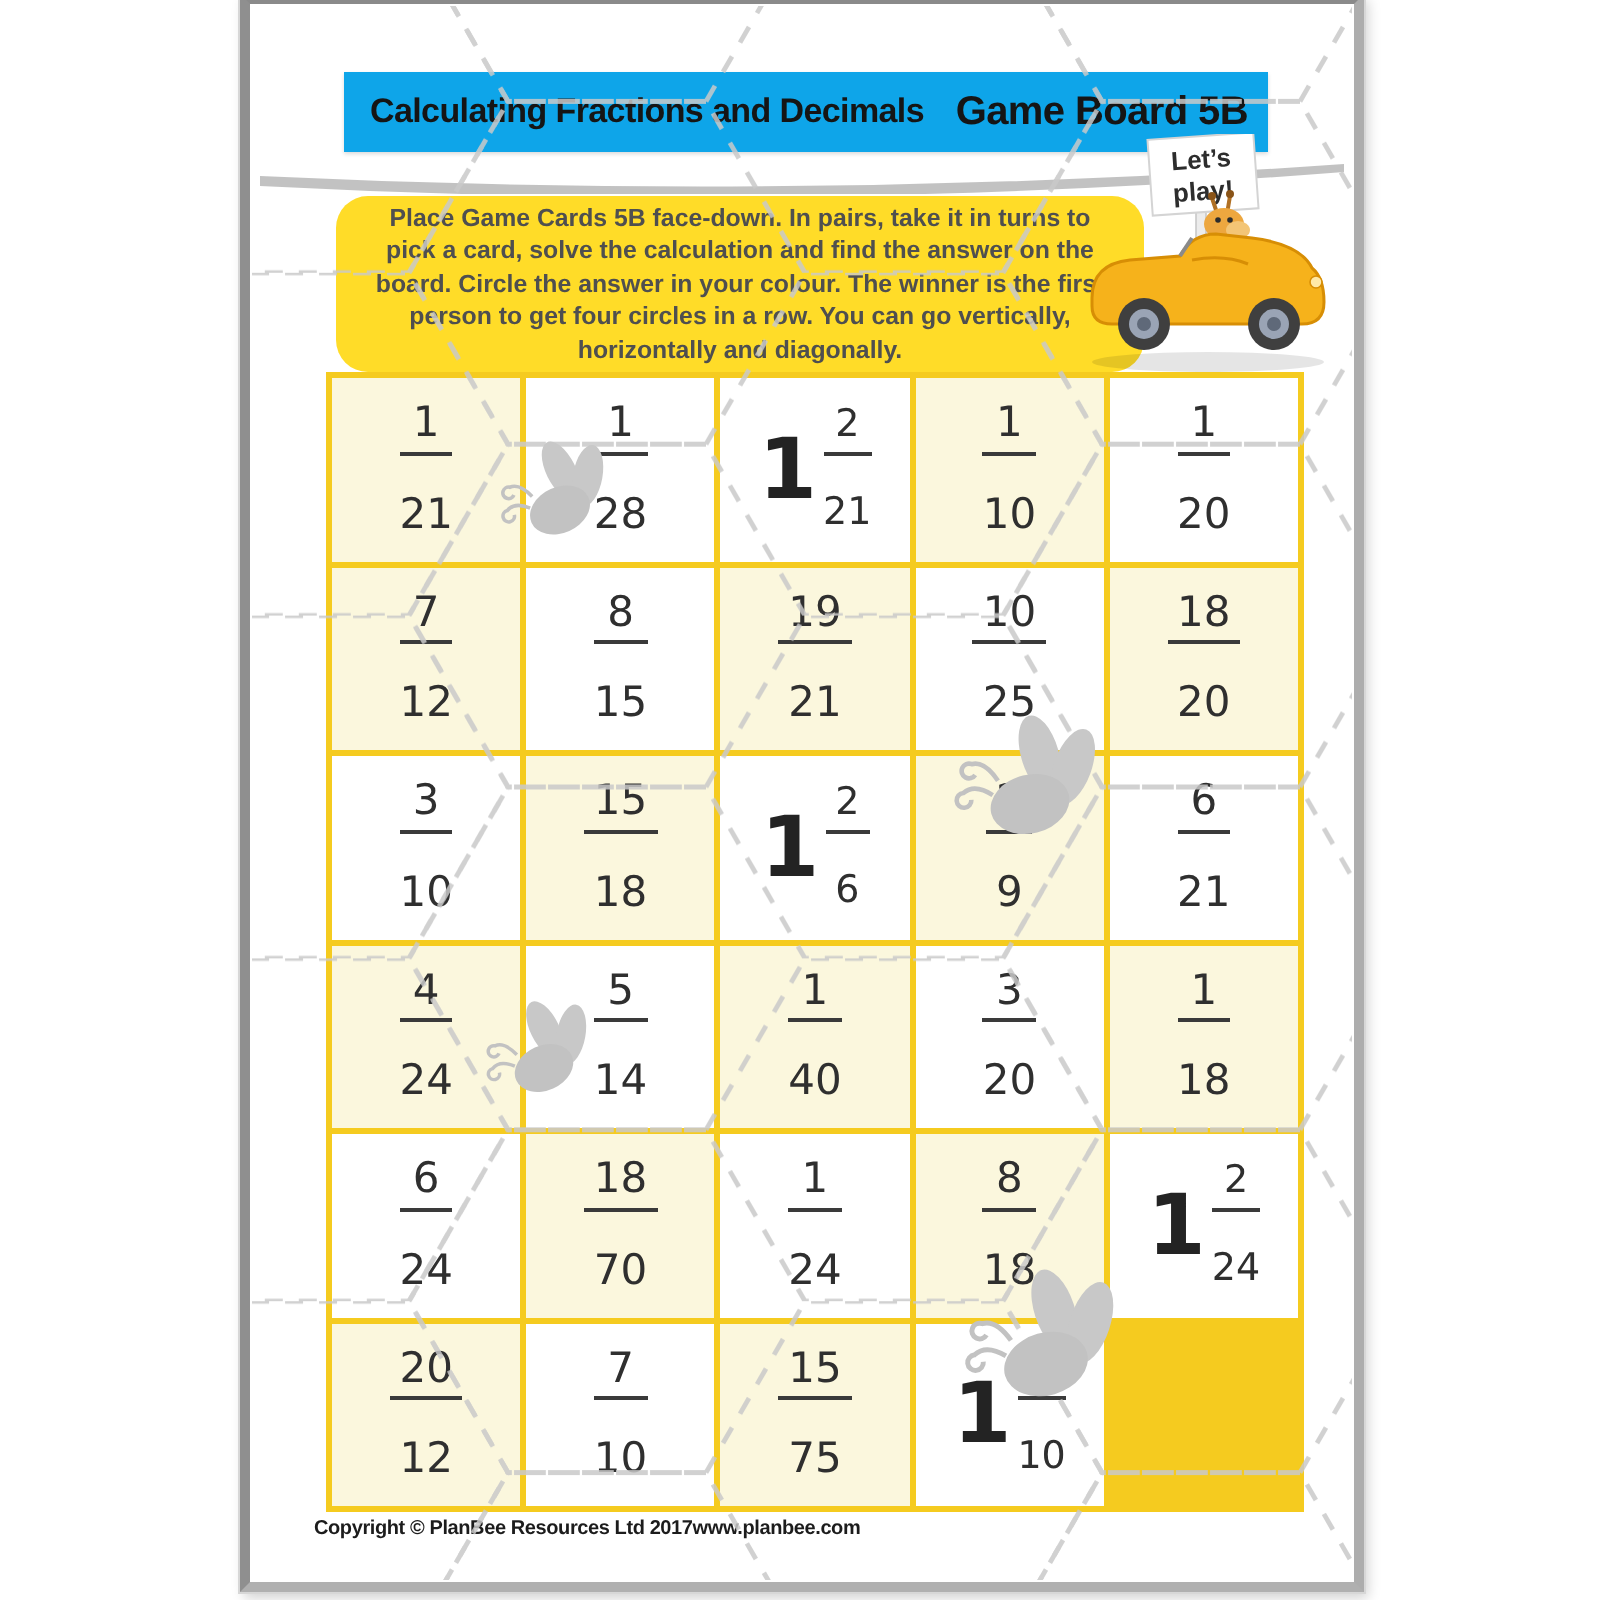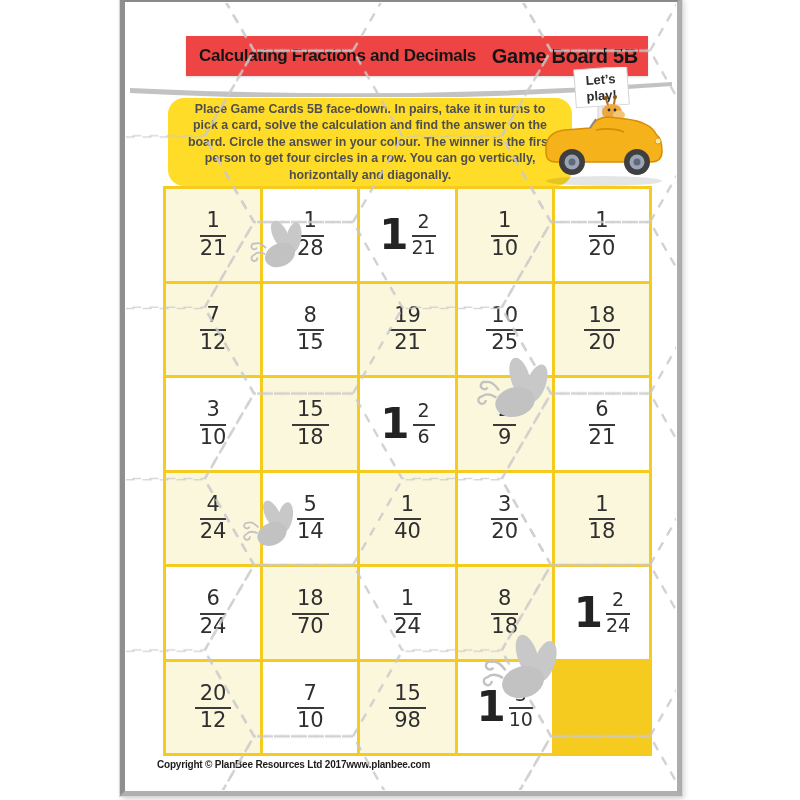--- a/index.html
+++ b/index.html
@@ -9,21 +9,21 @@
   .frame{position:absolute;left:120px;top:-3px;width:562px;height:799px;box-sizing:border-box;
          border:5px solid #9a9a9a;border-top-color:#8a8a8a;border-left-color:#8f8f8f;
          border-right-color:#adadad;border-bottom-color:#b0b0b0;
          box-shadow:0 0 0 1px #d7d7d7, 2px 3px 6px rgba(0,0,0,.18);background:#fff;}
   .page{position:absolute;left:126px;top:3px;width:550px;height:787px;background:#fff;overflow:hidden;}
 
   
   .layer{position:absolute;left:0;top:0;pointer-events:none;}.z5{z-index:5}.z6{z-index:6}
 
   
-  .header-band{position:absolute;left:60px;top:33px;width:462px;height:40px;background:#ef4444;
+  .header-band{position:absolute;left:46px;top:33px;width:462px;height:40px;background:#0ea5e9;
                box-shadow:0 1px 2px rgba(0,0,0,.15);display:flex;align-items:center;z-index:4;}
   .page-title{flex:1;padding-left:13px;font-size:17px;font-weight:bold;color:#151515;letter-spacing:-.3px;}
   .board-label{padding-right:10px;font-size:20px;font-weight:bold;color:#151515;letter-spacing:-.3px;}
   .swoosh{position:absolute;left:4px;top:74px;z-index:3;}
 
   
   .instructions-box{position:absolute;left:42px;top:95px;width:404px;height:88px;box-sizing:border-box;
                     background:#FFDC28;border-radius:16px;z-index:2;
                     display:flex;align-items:center;justify-content:center;padding:6px 13px;}
   .instructions-text{font-size:12.4px;line-height:1.33;font-weight:bold;color:#4f4f4f;text-align:center;}
@@ -33,21 +33,21 @@
 
   
   .fraction-grid{position:absolute;left:37px;top:183px;width:489px;height:570px;box-sizing:border-box;
                  background:#F5CB1F;padding:3px;display:grid;z-index:1;
                  grid-template-columns:repeat(5,1fr);grid-template-rows:repeat(6,1fr);gap:3px;}
   .cell{background:#ffffff;display:flex;align-items:center;justify-content:center;
         font-family:"DejaVu Sans", sans-serif;}
   .cell.pale{background:#FBF7DD;}
   .frac{display:inline-block;text-align:center;font-size:21px;color:#2f2f2f;line-height:1.12;}
   .frac .num{display:block;padding:0 5px 2px;border-bottom:2px solid #3a3a3a;}
-  .frac .den{display:block;padding-top:0;}
+  .frac .den{display:block;padding-top:18px;}
   .whole{font-size:42px;font-weight:bold;color:#232323;line-height:1;margin-right:3px;}
   .whole + .frac{font-size:19px;}
 
   
   .footer{position:absolute;left:31px;right:24px;top:756px;display:flex;z-index:4;}
   .footer span{font-size:10px;font-weight:bold;color:#1c1c1c;letter-spacing:-.2px;}
 </style>
 </head>
 <body>
 
@@ -218,21 +218,21 @@
         </div>
         <div class="cell">
           <span class="frac">
             <span class="num">7</span>
             <span class="den">10</span>
           </span>
         </div>
         <div class="cell pale">
           <span class="frac">
             <span class="num">15</span>
-            <span class="den">98</span>
+            <span class="den">75</span>
           </span>
         </div>
         <div class="cell">
           <span class="whole">1</span>
           <span class="frac">
             <span class="num">3</span>
             <span class="den">10</span>
           </span>
         </div>
       </div>

